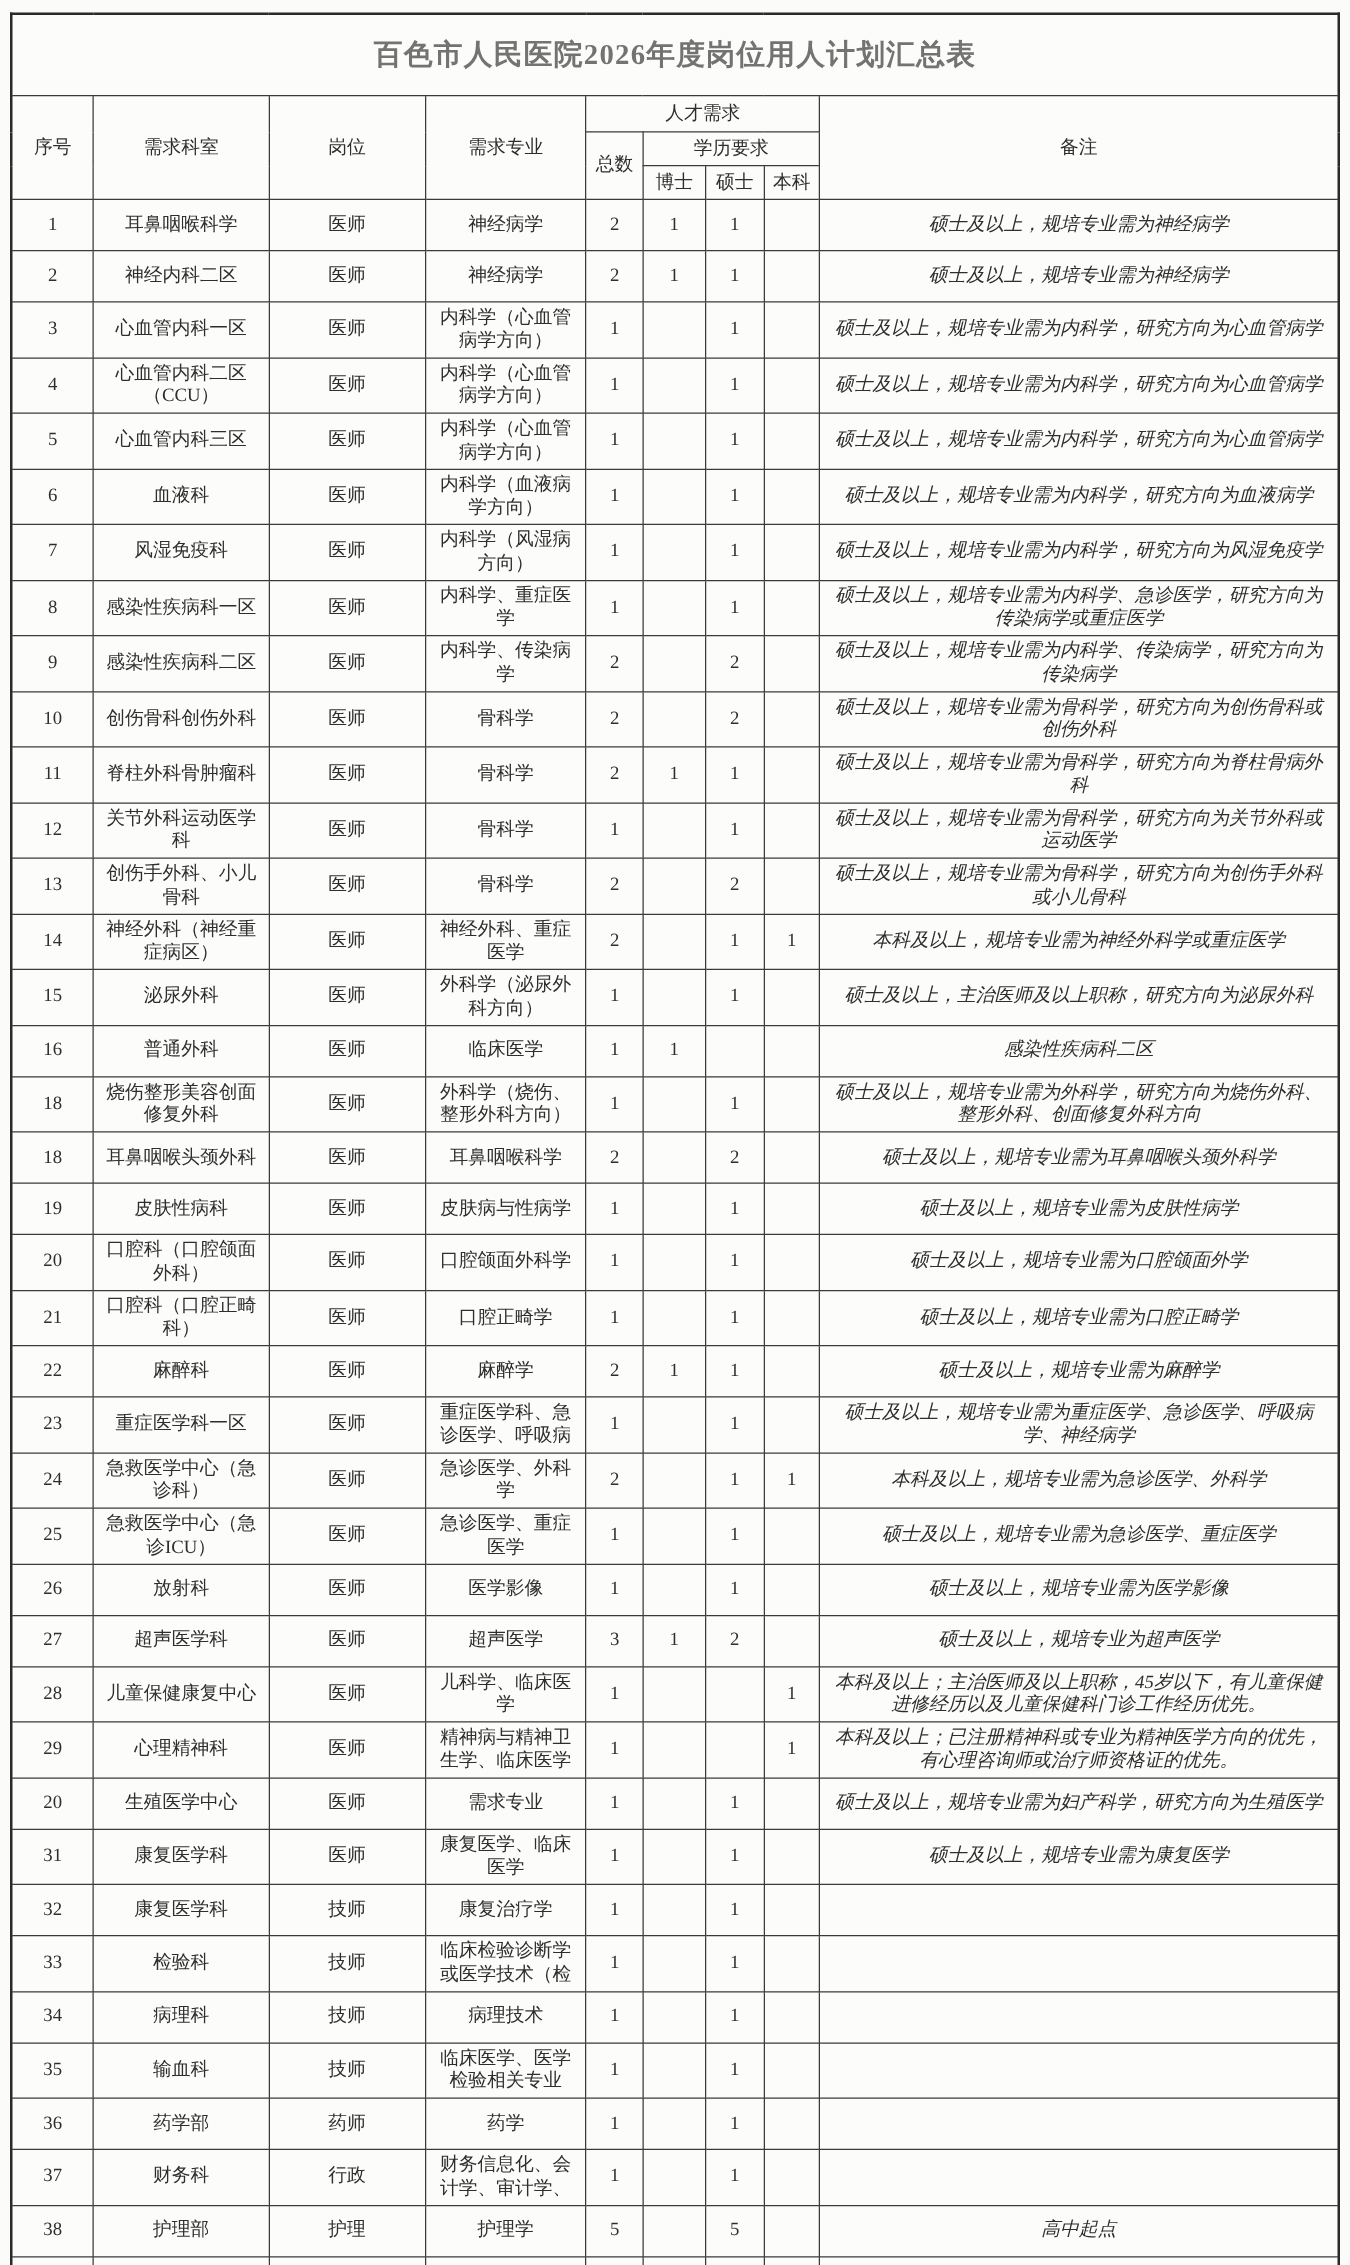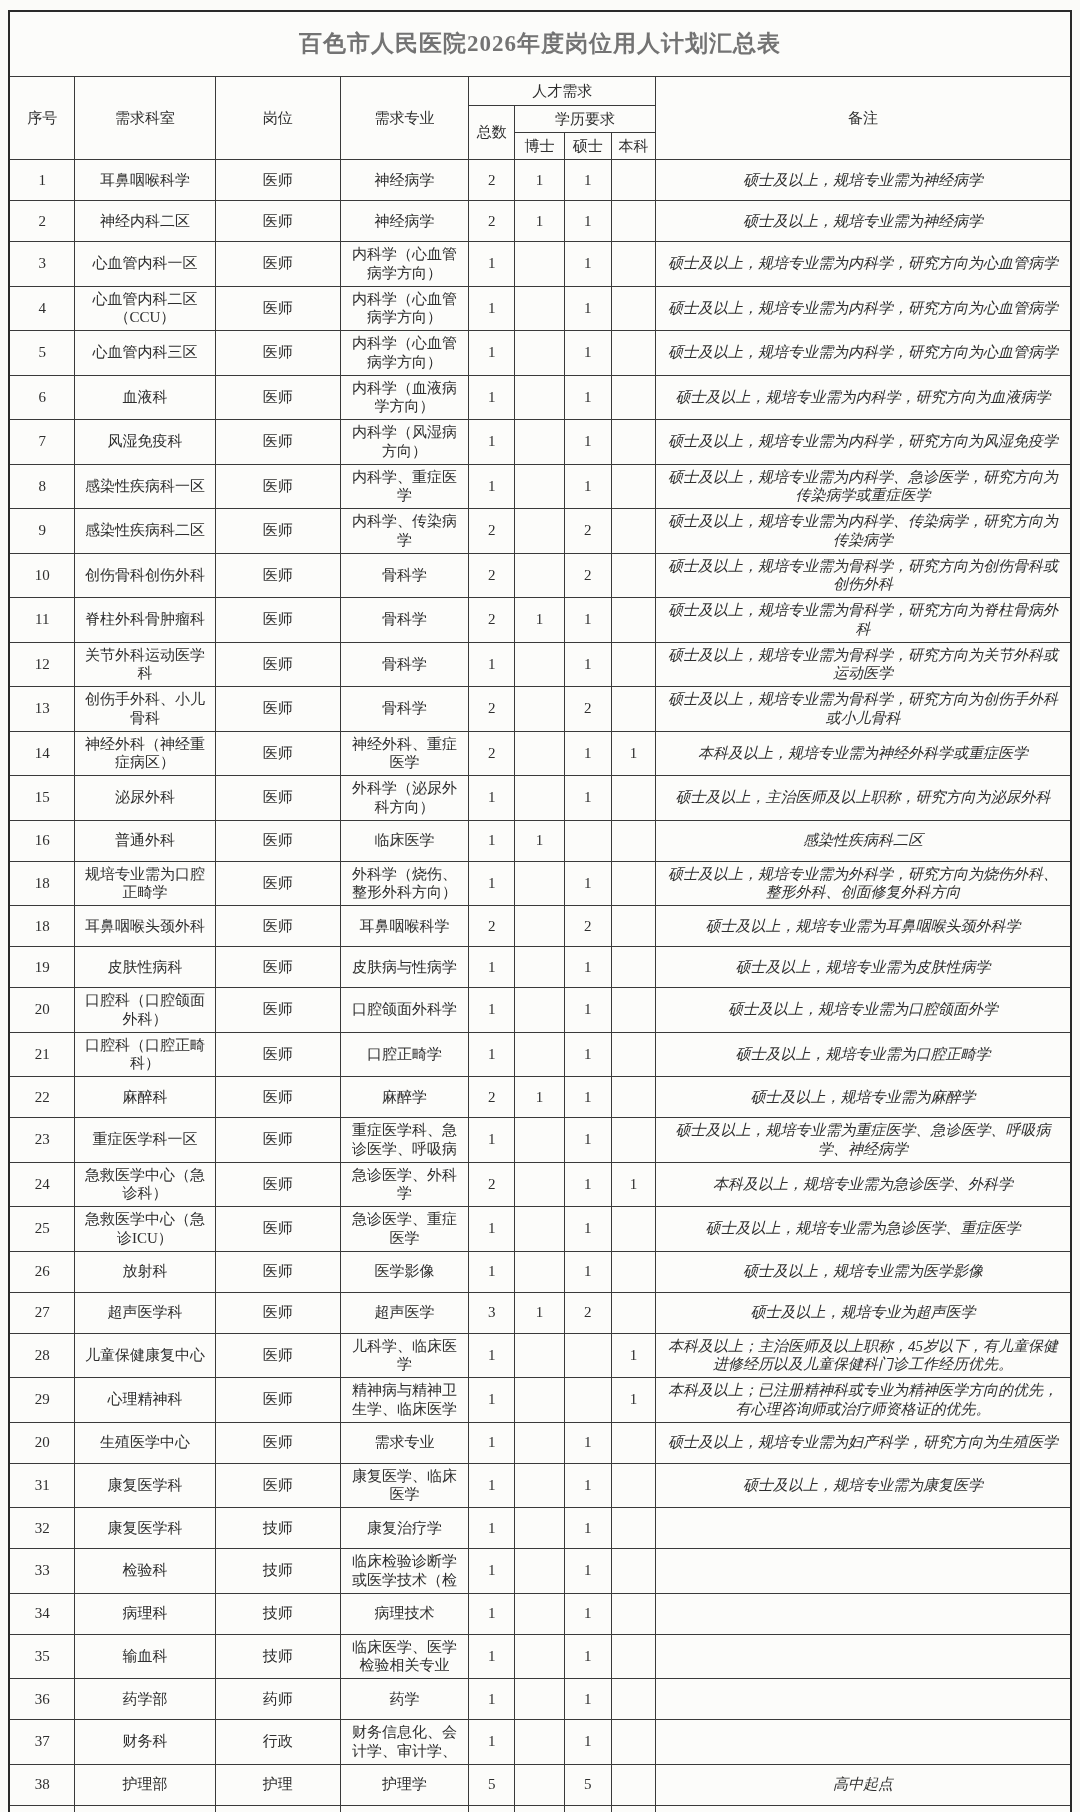--- a/index.html
+++ b/index.html
@@ -267,21 +267,21 @@
     <td>医师</td>
     <td>临床医学</td>
     <td>1</td>
     <td>1</td>
     <td></td>
     <td></td>
     <td class="remark">感染性疾病科二区</td>
   </tr>
         <tr>
     <td>18</td>
-    <td>规培专业需为口腔正畸学</td>
+    <td>烧伤整形美容创面修复外科</td>
     <td>医师</td>
     <td>外科学（烧伤、整形外科方向）</td>
     <td>1</td>
     <td></td>
     <td>1</td>
     <td></td>
     <td class="remark">硕士及以上，规培专业需为外科学，研究方向为烧伤外科、整形外科、创面修复外科方向</td>
   </tr>
         <tr>
     <td>18</td>

